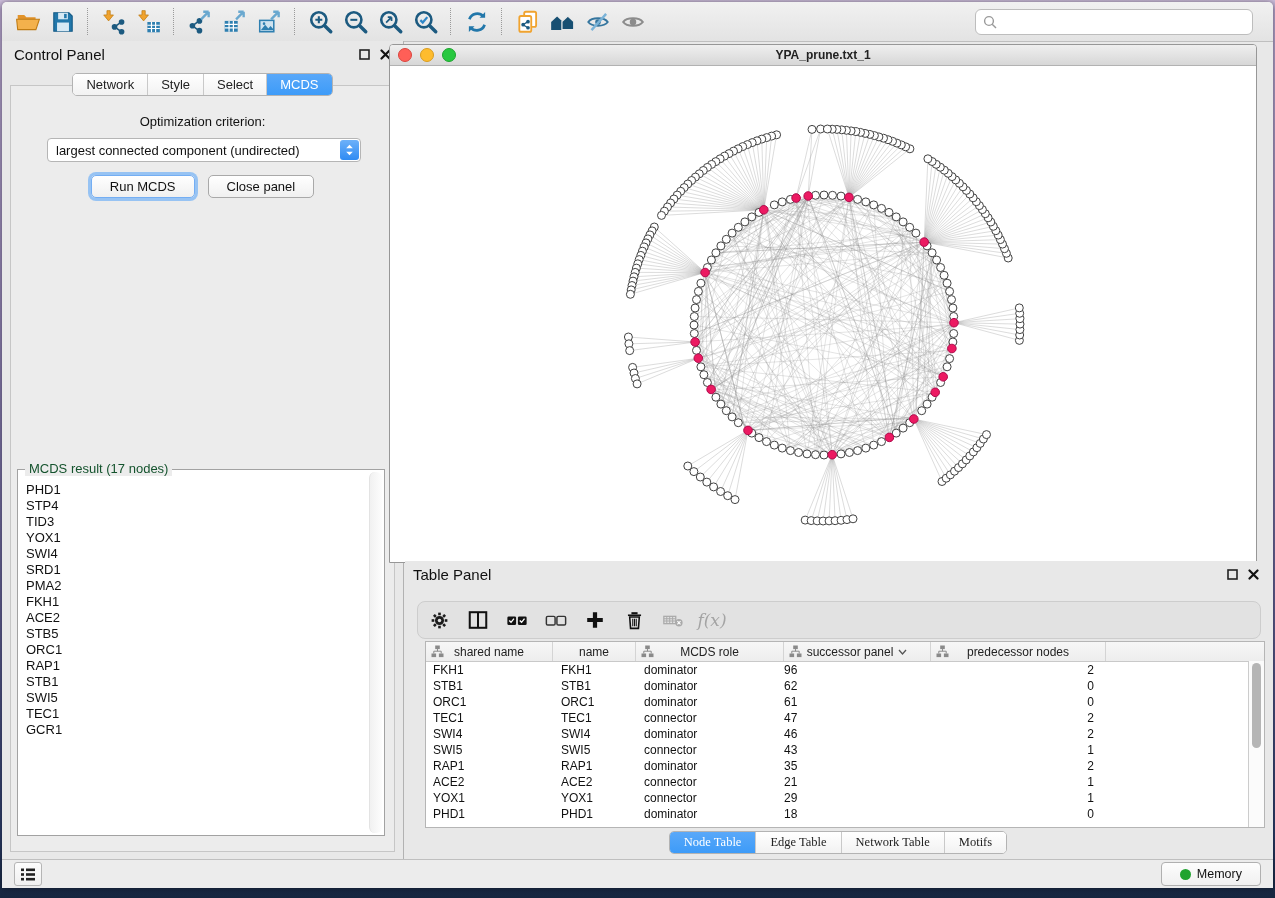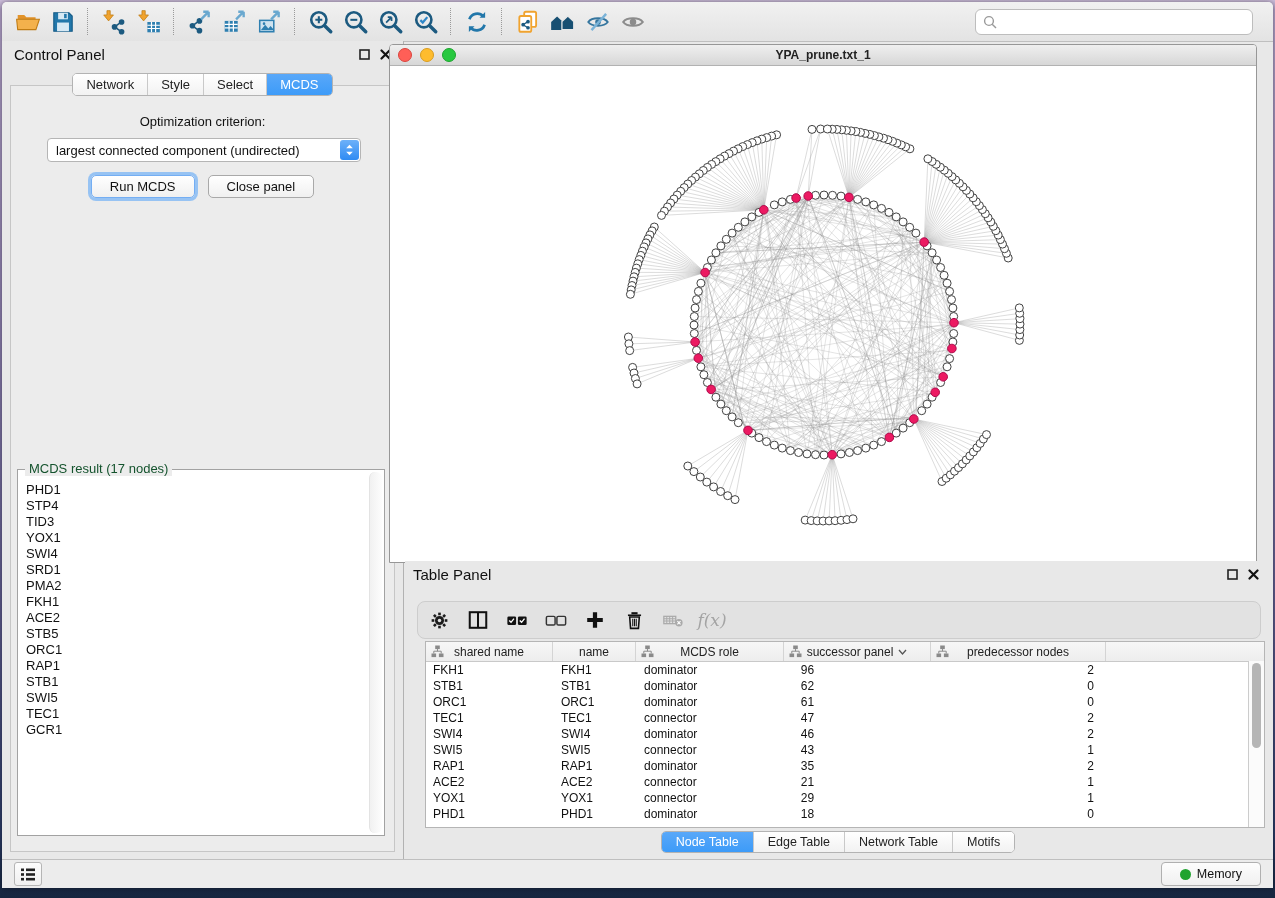--- a/index.html
+++ b/index.html
@@ -68,24 +68,24 @@
   .dtable{position:absolute;left:20px;top:80px;width:838px;height:185px;background:#fff;border:1px solid #b5b5b5;}
   .thead{display:grid;grid-template-columns:127px 83px 148px 147px 175px 1fr;height:19px;
          background:linear-gradient(#f7f7f7,#ededed);border-bottom:1px solid #c9c9c9;}
   .th{position:relative;display:flex;align-items:center;justify-content:center;font-size:12px;color:#222;
       border-right:1px solid #d4d4d4;gap:5px;}
   .th .treeic{position:absolute;left:5px;top:3px;}
   .tbody{position:absolute;left:0;top:20px;right:15px;bottom:0;overflow:hidden;}
   .trow{display:grid;grid-template-columns:127px 83px 148px 147px 175px 1fr;height:16px;}
   .tcell{font-size:12px;color:#111;line-height:16px;white-space:nowrap;}
   .tcell.c0{padding-left:7px;}.tcell.c1{padding-left:8px;}.tcell.c2{padding-left:8px;}
-  .tcell.c3{text-align:center;padding-right:100px;}.tcell.c4{text-align:right;padding-right:12px;}
+  .tcell.c3{text-align:left;padding-right:100px;}.tcell.c4{text-align:right;padding-right:12px;}
   .tscroll{position:absolute;top:19px;right:0;bottom:0;width:15px;border-left:1px solid #cccccc;background:#fbfbfb;}
   .tthumb{position:absolute;top:2px;left:3px;width:9px;height:85px;background:#b5b5b5;border-radius:5px;}
-  .tp-tabs{position:absolute;left:0;right:0;top:270px;display:flex;justify-content:center;}
+  .tp-tabs{position:absolute;left:0;right:0;top:270px;display:flex;justify-content:center;font-family:Liberation Serif, serif;}
   .tp-tabs .tab{font-size:12.5px;padding:3px 14px;}
   
   .statusbar{position:absolute;left:0;right:0;bottom:0;height:28px;background:#ececec;border-top:1px solid #bfbfbf;
              display:flex;align-items:center;padding:0 12px;}
   .sq-btn{width:26px;height:22px;background:linear-gradient(#fdfdfd,#f0f0f0);border:1px solid #b5b5b5;
           border-radius:3px;display:flex;align-items:center;justify-content:center;}
   .mem-btn{margin-left:auto;height:22px;display:flex;align-items:center;gap:6px;padding:0 18px;
            background:linear-gradient(#fdfdfd,#f0f0f0);border:1px solid #b0b0b0;border-radius:4px;font-size:12.5px;color:#111;}
   .mem-dot{width:11px;height:11px;border-radius:50%;background:var(--memory_green,#1FA32E);}
   .divider-handle{position:absolute;left:401px;top:448px;width:4px;height:9px;background:#d8d8d8;border:1px solid #bbb;}

